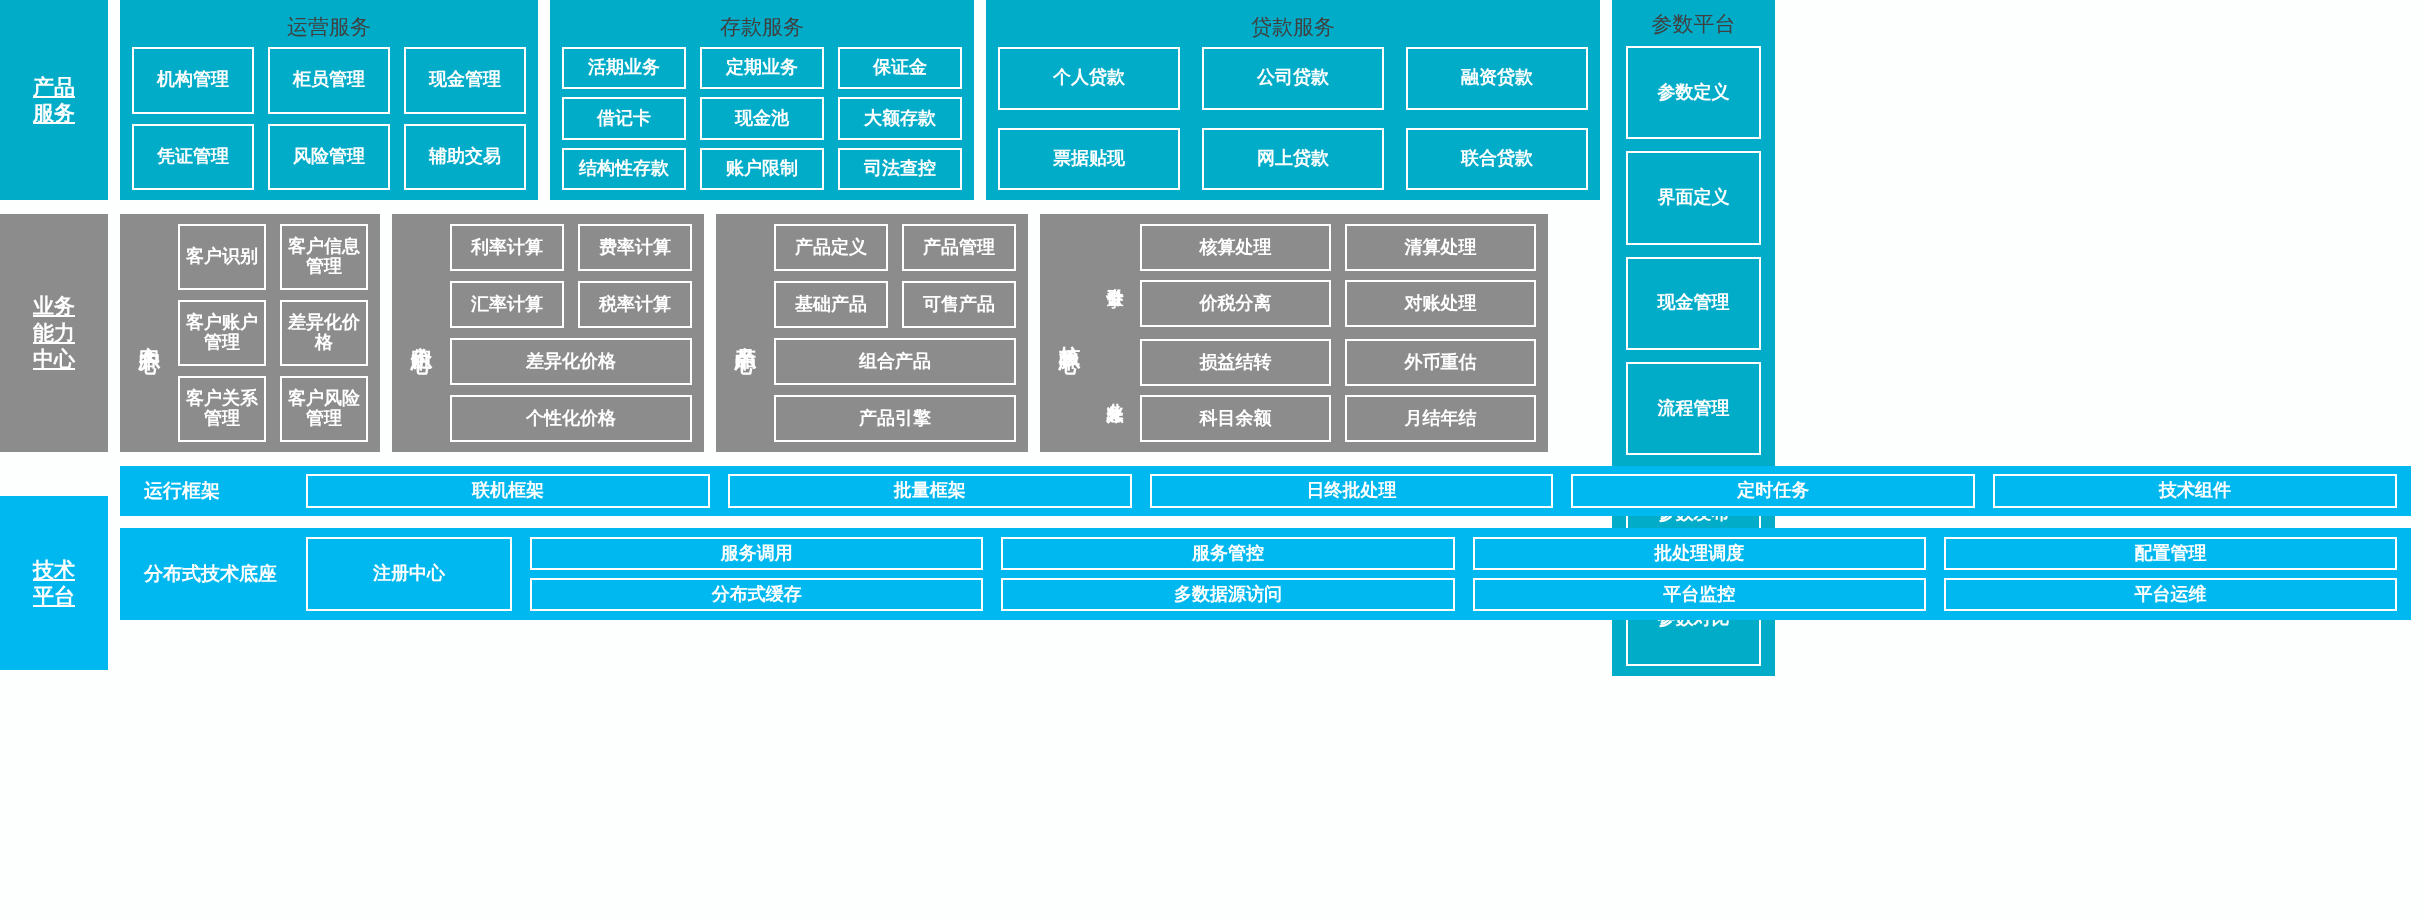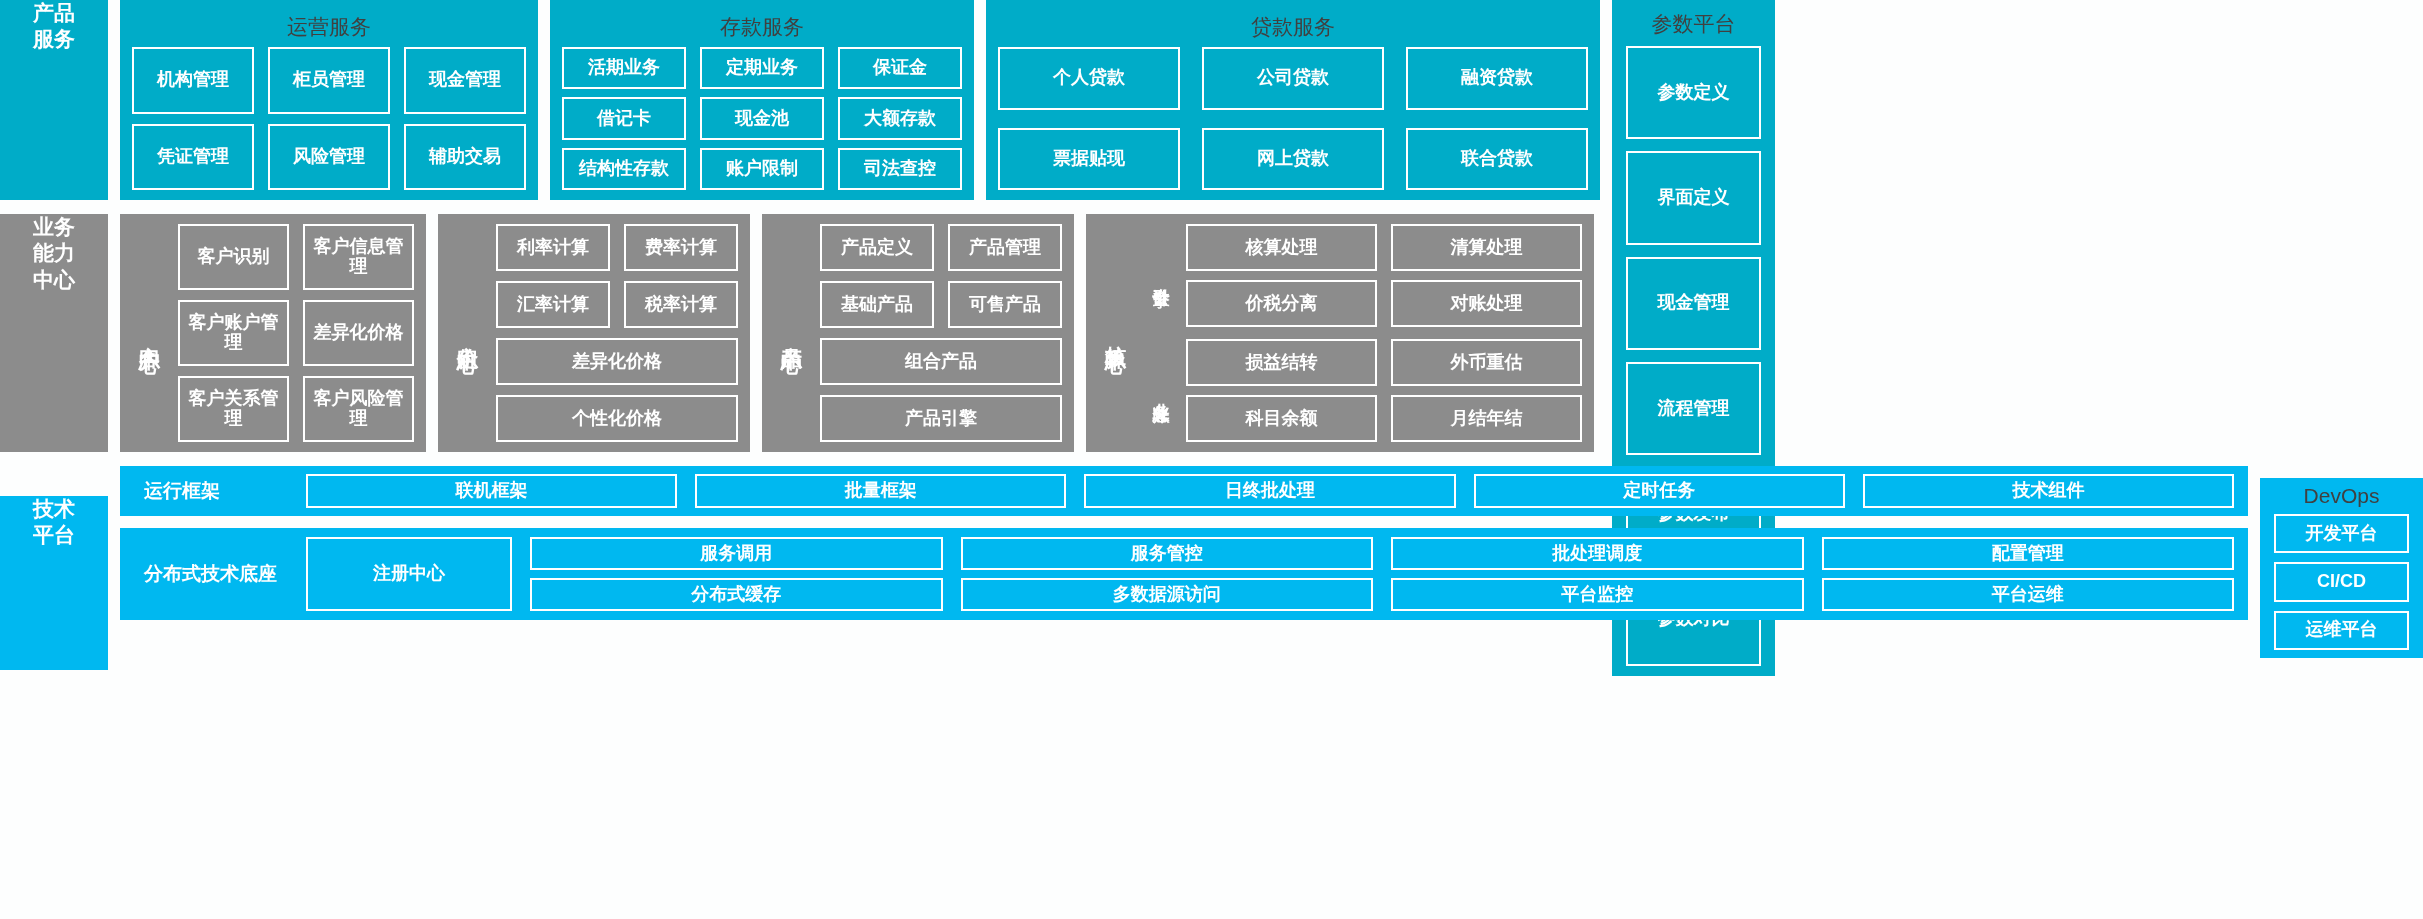--- a/index.html
+++ b/index.html
@@ -11,23 +11,24 @@
   }
   #root { width: 2423px; height: 919px; display: flex; flex-direction: column; }
 
   
   .band { display: flex; width: 100%; }
   .spacer-col { width: 12px; flex: none; }
   .spacer-row { height: 14px; flex: none; width: 100%; }
 
   .layer-label {
     flex: none;
-    display: flex; justify-content: center;
+    display: flex; align-items: center; justify-content: center;
     color: #ffffff; font-weight: bold; text-align: center;
     line-height: 1.26;
+    text-decoration: underline;
   }
 
   .panel {
     position: relative;
     display: flex; flex-direction: column;
   }
   .panel-title {
     color: #404040; font-weight: normal; text-align: center;
     width: 100%;
   }
@@ -75,21 +76,21 @@
 
   
   .gray { background: #8c8c8c; }
   .mid-band { height: 238px; }
   .mid-band .layer-label { width: 108px; background: #8c8c8c; font-size: 21px; }
   .mid-panel { background: #8c8c8c; display: flex; padding: 10px 12px 10px 10px; }
   .mid-panel .vlabel { font-size: 21px; width: 40px; margin-right: 8px; }
   .mid-grid { flex: 1; display: grid; gap: 10px 14px; }
   .mid-grid .cell { font-size: 18px; }
 
-  #panel-customer { width: 306px; }
+  #panel-customer { width: 260px; }
   #panel-customer .mid-grid { grid-template-columns: repeat(2, 1fr); grid-template-rows: repeat(3, 1fr); }
   #panel-pricing { width: 312px; }
   #panel-pricing .mid-grid { grid-template-columns: repeat(2, 1fr); grid-template-rows: repeat(4, 1fr); }
   #panel-pricing .span2 { grid-column: 1 / span 2; }
   #panel-product { width: 312px; }
   #panel-product .mid-grid { grid-template-columns: repeat(2, 1fr); grid-template-rows: repeat(4, 1fr); }
   #panel-product .span2 { grid-column: 1 / span 2; }
   #panel-accounting { width: 508px; }
   #panel-accounting .acct-body { flex: 1; display: flex; flex-direction: column; gap: 12px; }
   #panel-accounting .acct-sub { flex: 1; display: flex; }
@@ -332,23 +333,15 @@
             <div class="cell">平台监控</div>
             <div class="cell">平台运维</div>
           </div>
         </div>
       </div>
 
     </div>
 
     <div class="spacer-col"></div>
 
-    <div id="panel-devops">
-      <div class="panel-title">DevOps</div>
-      <div class="rail-list">
-        <div class="cell">开发平台</div>
-        <div class="cell">CI/CD</div>
-        <div class="cell">运维平台</div>
-      </div>
-    </div>
   </div>
 
 </div>
 
 </body></html>

